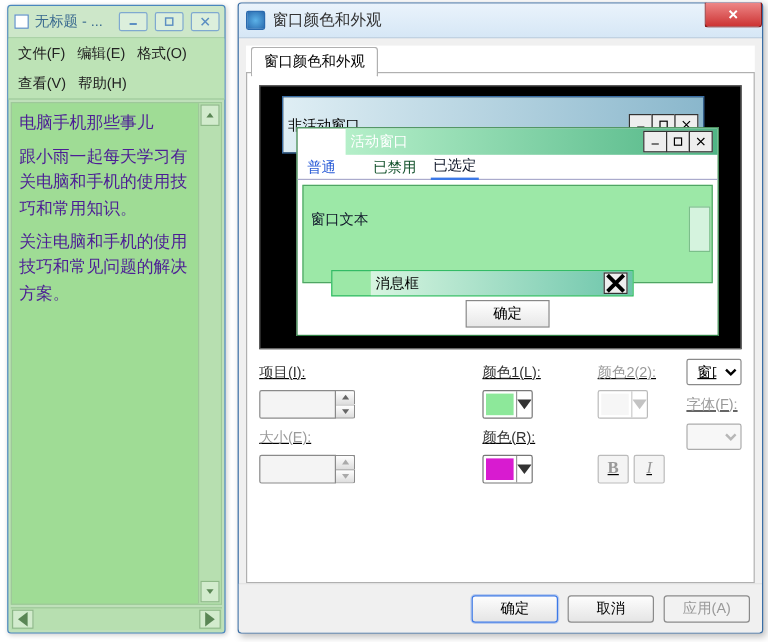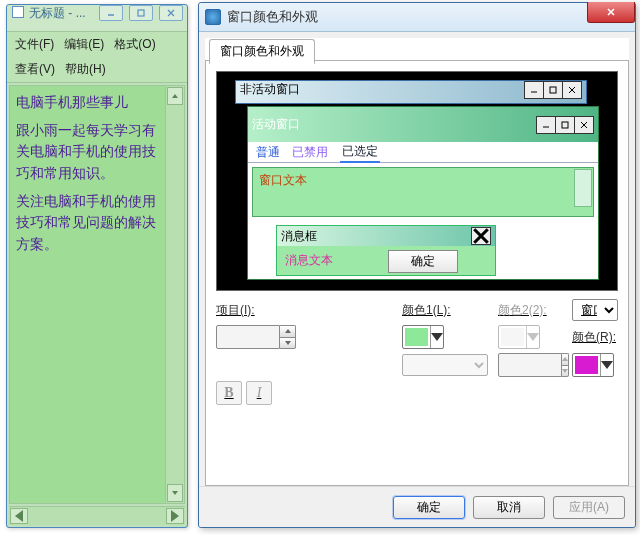--- a/index.html
+++ b/index.html
@@ -7,21 +7,21 @@
 
   
   .notepad {
     position: absolute; left: 6px; top: 4px; width: 180px; height: 522px;
     border: 1px solid #4a87be; border-radius: 3px; box-shadow: 1px 1px 4px rgba(0,0,0,.2);
     background: #bfe0ba; 
     display: flex; flex-direction: column;
   }
   .notepad .titlebar {
     height: 26px; background: linear-gradient(#cde7c9, #cde7c9);
-    border-bottom: 1px solid #9ec89a; display: flex; align-items: flex-start; padding: 0 4px;
+    border-bottom: 1px solid #9ec89a; display: flex; align-items: center; padding: 0 4px;
     border-top-left-radius: 3px; border-top-right-radius: 3px;
   }
   .np-icon { width: 14px; height: 14px; display: inline-block; margin-right: 4px; position: relative; }
   .np-icon::before { content: ""; position: absolute; inset: 1px; background: #fff; border: 1px solid #5c8fc2; }
   .np-title { color: #3a6a8f; font-size: 12px; white-space: nowrap; overflow: hidden; }
   .np-btns { margin-left: auto; display: flex; gap: 6px; }
   .np-btn { width: 22px; height: 14px; border: 1px solid #7fa9d0; border-radius: 2px; background: #dcefdc; display:flex; align-items:center; justify-content:center; }
   .np-btn svg { width: 10px; height: 10px; }
 
   .notepad .menubar {
@@ -73,43 +73,43 @@
   }
   .dlg-content {
     border:1px solid #b0b0b0; flex:1; padding: 10px 10px 8px 10px; display:flex; flex-direction:column; gap: 8px;
   }
 
   
   .preview { border:1px solid #666; background:#000; height: 218px; position:relative; }
   .pv-inactive {
     position:absolute; left:18px; top:8px; right:30px; height:22px;
     background: linear-gradient(to right, #dfeef4, #8ab7cc);
-    display:flex; padding:0 4px; border:1px solid #3a6ea5;
+    display:flex; align-items:center; padding:12px 4px; border:1px solid #3a6ea5;
   }
   .pv-inactive .t { font-size:12px; }
   .pv-wbtns { margin-left:auto; display:flex; gap:0; }
   .pv-wbtn { width:18px; height:16px; border:1px solid #333; background:#eee; display:flex; align-items:center; justify-content:center; margin-left:-1px; }
   .pv-wbtn svg { width:8px; height:8px; }
 
   .pv-active {
     position:absolute; left:30px; top:34px; right:18px; bottom:10px;
     border:1px solid #2d7f43; background:#fff;
   }
   .pv-active .atitle {
-    height:35px; background: linear-gradient(to right, #b5efc9, #4fb585);
-    color:#fff; display:flex; align-items:center; padding:0 4px; font-size:12px;
+    height:22px; background: linear-gradient(to right, #b5efc9, #4fb585);
+    color:#fff; display:flex; align-items:center; padding:0 4px; font-size:12px;margin-left:40px;
   }
   .pv-active .atitle .t { color:#fff; }
   .pv-menu { height:20px; display:flex; align-items:center; gap:12px; padding:0 8px; border-bottom:1px solid #aac; font-size:12px; }
   .pv-menu .m1 { color:#2a5cd7; }
-  .pv-menu .m2 { color:#8b5cf6; }
+  .pv-menu .m2 { color:#14532d;margin-left:19px; }
   .pv-menu .m3 { color:#0f172a; border-bottom:2px solid #3b78e7; padding:1px 2px; }
-  .pv-textbox { margin:4px; height:40px; background:#9ce8a7; border:1px solid #4fa564; padding:4px 6px; font-size:12px; color:#c2410c; }
+  .pv-textbox { margin:4px; height:40px; background:#9ce8a7; border:1px solid #4fa564; padding:20px 6px; font-size:12px; color:#0f172a; }
   .pv-textbox .scroll { float:right; width:16px; height:36px; background:#d5f3de; border:1px solid #7bbf8a; margin:-3px -5px 0 4px; }
-  .pv-msgbox { position:absolute; left:28px; top:118px; width:218px; border:1px solid #3b6; background:#9ce8a7; }
+  .pv-msgbox { position:absolute; left:28px; top:118px; width:218px; border:1px solid #3b6; background:#9ce8a7;padding-left:32px; }
   .pv-msg-title { height:20px; background: linear-gradient(to right,#d7f5e0,#6cc5aa); display:flex; align-items:center; padding:0 4px; }
   .pv-msg-x { margin-left:auto; width:18px; height:16px; border:1px solid #333; background:#eee; display:flex;align-items:center;justify-content:center; }
   .pv-msg-body { background:#9ce8a7; padding:6px 8px; color:#d82d9e; font-size:12px; }
   .pv-okwrap { position:absolute; left:0; right:0; bottom:6px; display:flex; justify-content:center; }
   .pv-ok { border:1px solid #888; background:linear-gradient(#fff,#e7e7e7); padding:2px 22px; font-size:12px; }
 
   .note { font-size: 12.5px; color:#333; line-height:1.5; padding: 0 2px; }
 
   
   .ctrls { display:grid; grid-template-columns: 1fr 86px 64px 46px; gap: 4px 10px; align-items:center; font-size:12px;text-decoration:underline; }
@@ -283,21 +283,20 @@
           </div>
           <div class="pv-msgbox">
             <div class="pv-msg-title">
               <span>消息框</span>
               <div class="pv-msg-x">
                     <svg viewBox="0 0 8 8">
                       <path d="M1 1 L7 7 M7 1 L1 7" stroke="#000" stroke-width="1.4"></path>
                     </svg>
                   </div>
             </div>
-            <div class="pv-msg-body">消息文本</div>
           </div>
           <div class="pv-okwrap">
                 <div class="pv-ok">确定</div>
               </div>
         </div>
       </div>
 
 
       <div class="ctrls">
         <label>项目(I):</label>
@@ -332,20 +331,22 @@
         </div>
         <div class="colorbtn disabled">
           <div class="sw" style="background:#eee"></div>
           <div class="dd">
                 <svg viewBox="0 0 6 6">
                   <path d="M0 1 L6 1 L3 5 Z" fill="#888"></path>
                 </svg>
               </div>
         </div>
 
+        <label class="disabled">字体(F):</label>
+        <label class="disabled">大小(E):</label>
         <label>颜色(R):</label>
         <span></span>
 
         <select disabled=""><option></option></select>
         <div class="spin">
           <input type="text" disabled="" style="">
           <div class="updn">
                 <div>
                   <svg viewBox="0 0 6 6">
                     <path d="M3 1 L6 5 L0 5 Z" fill="#aaa"></path>

